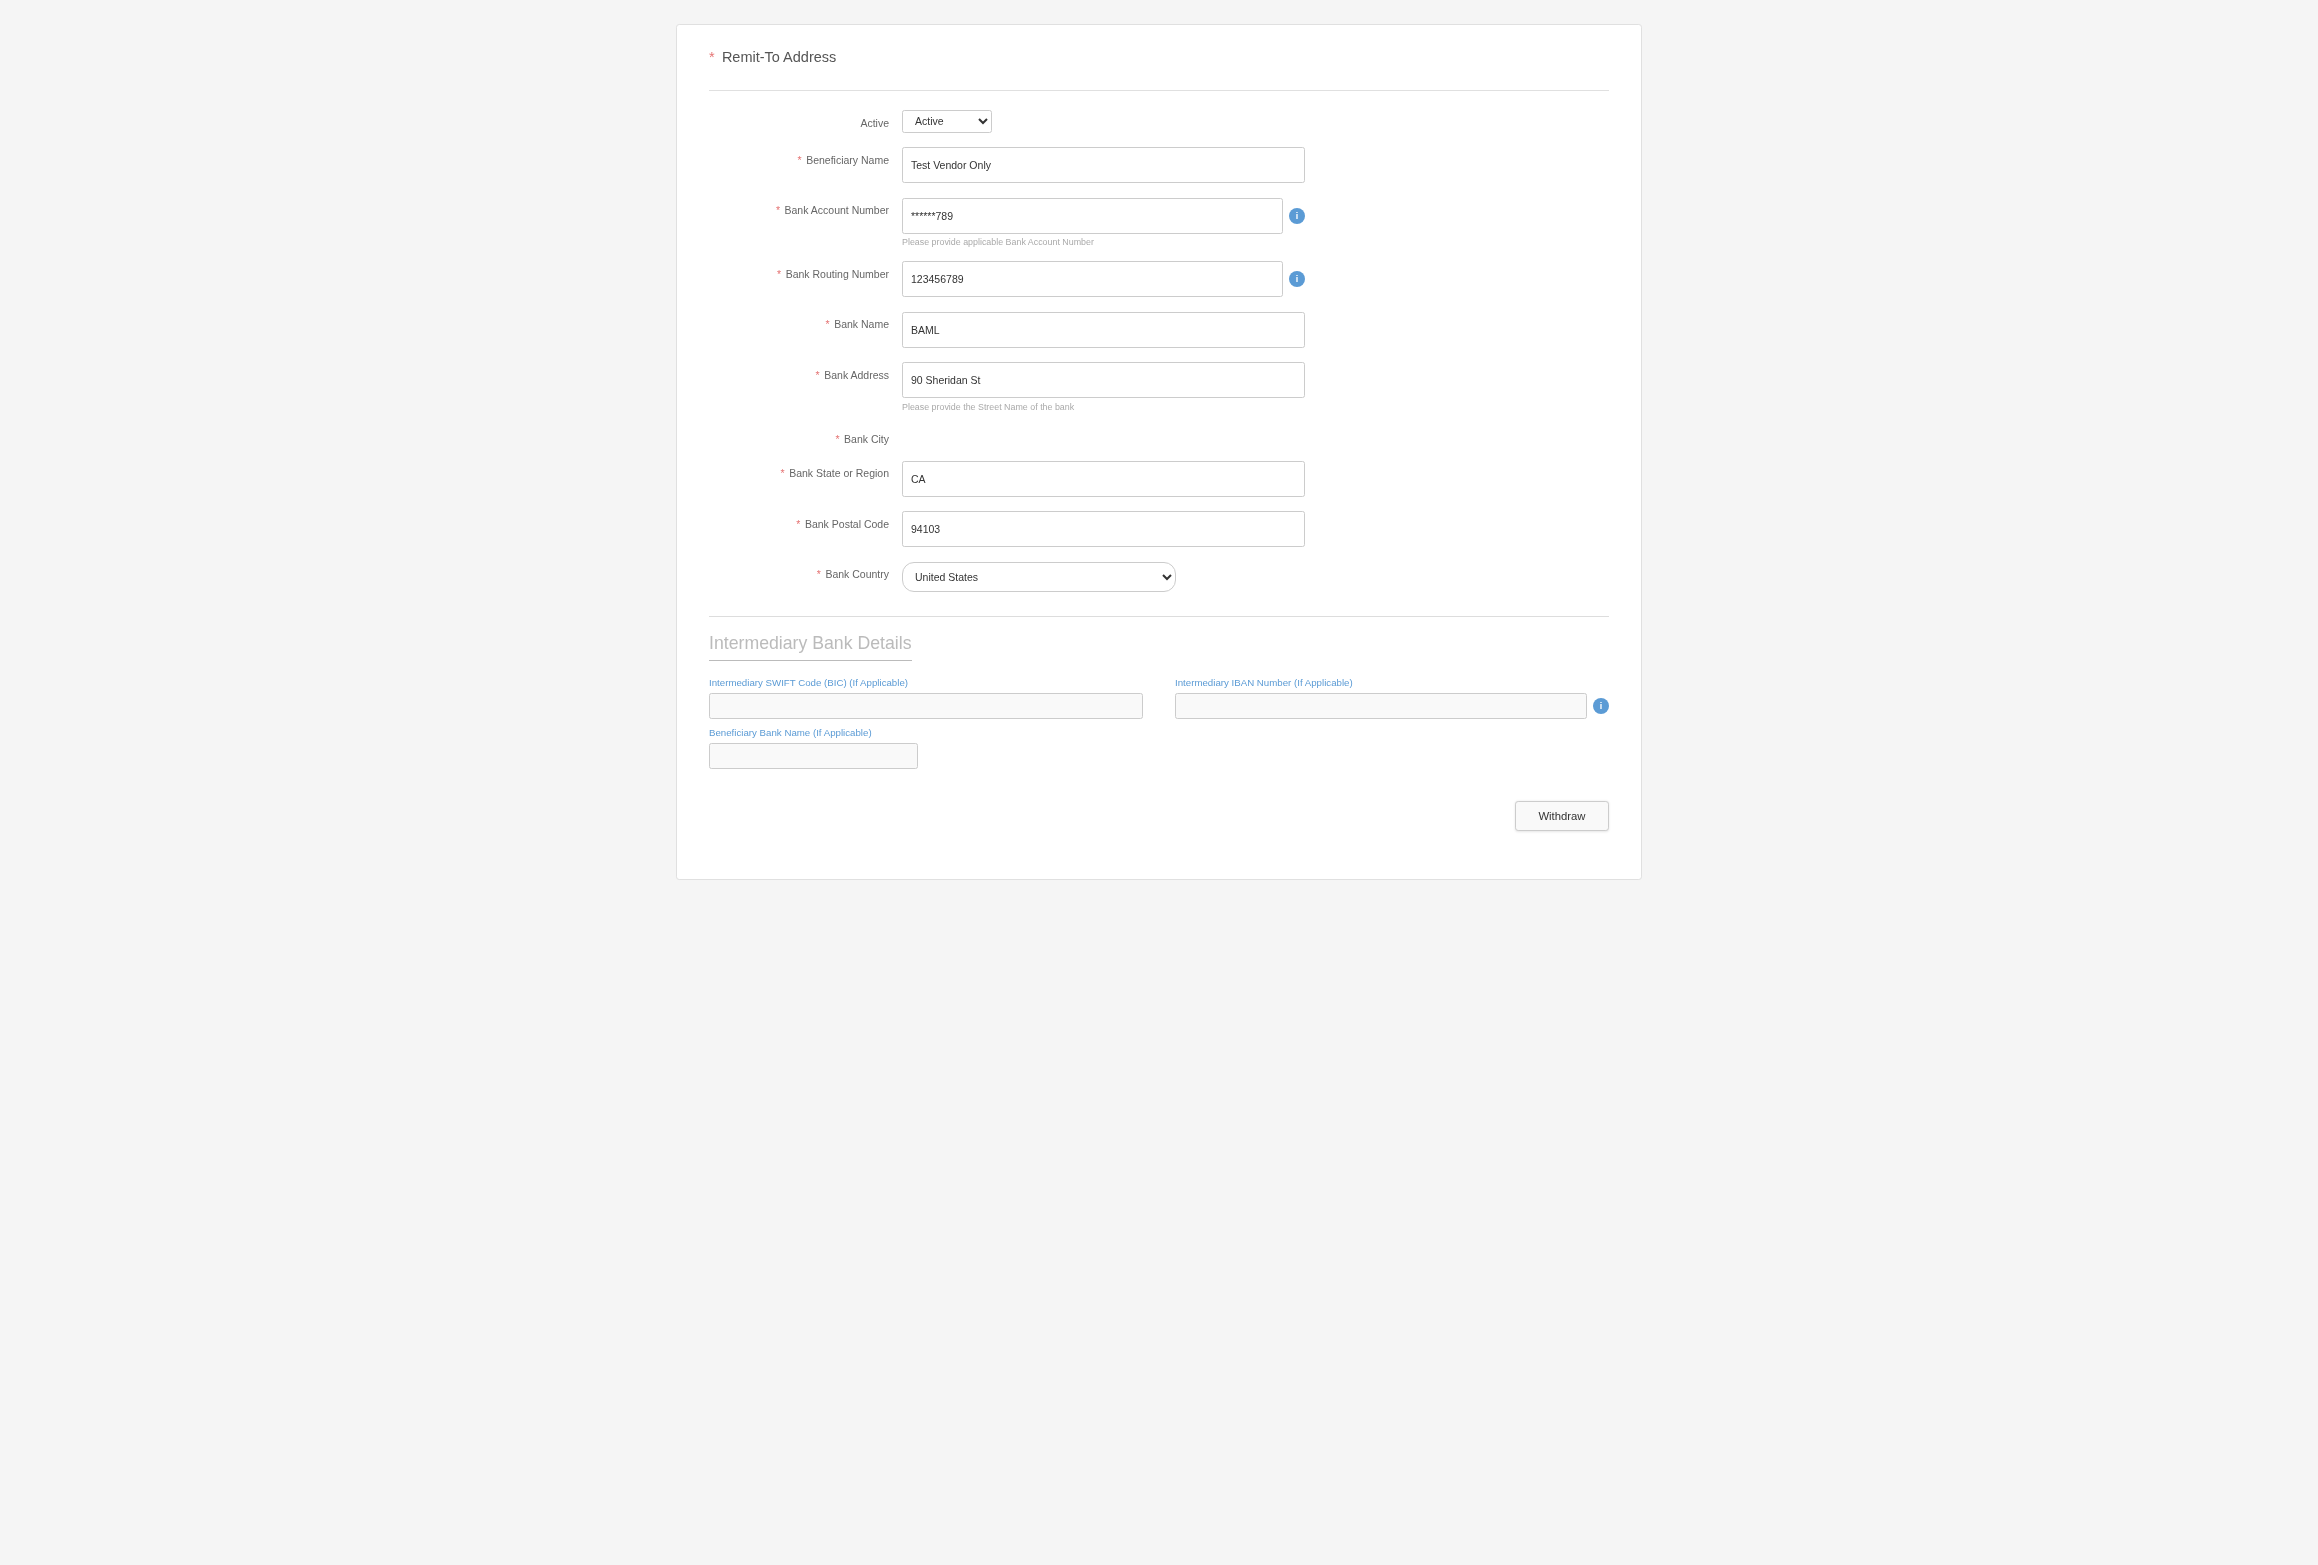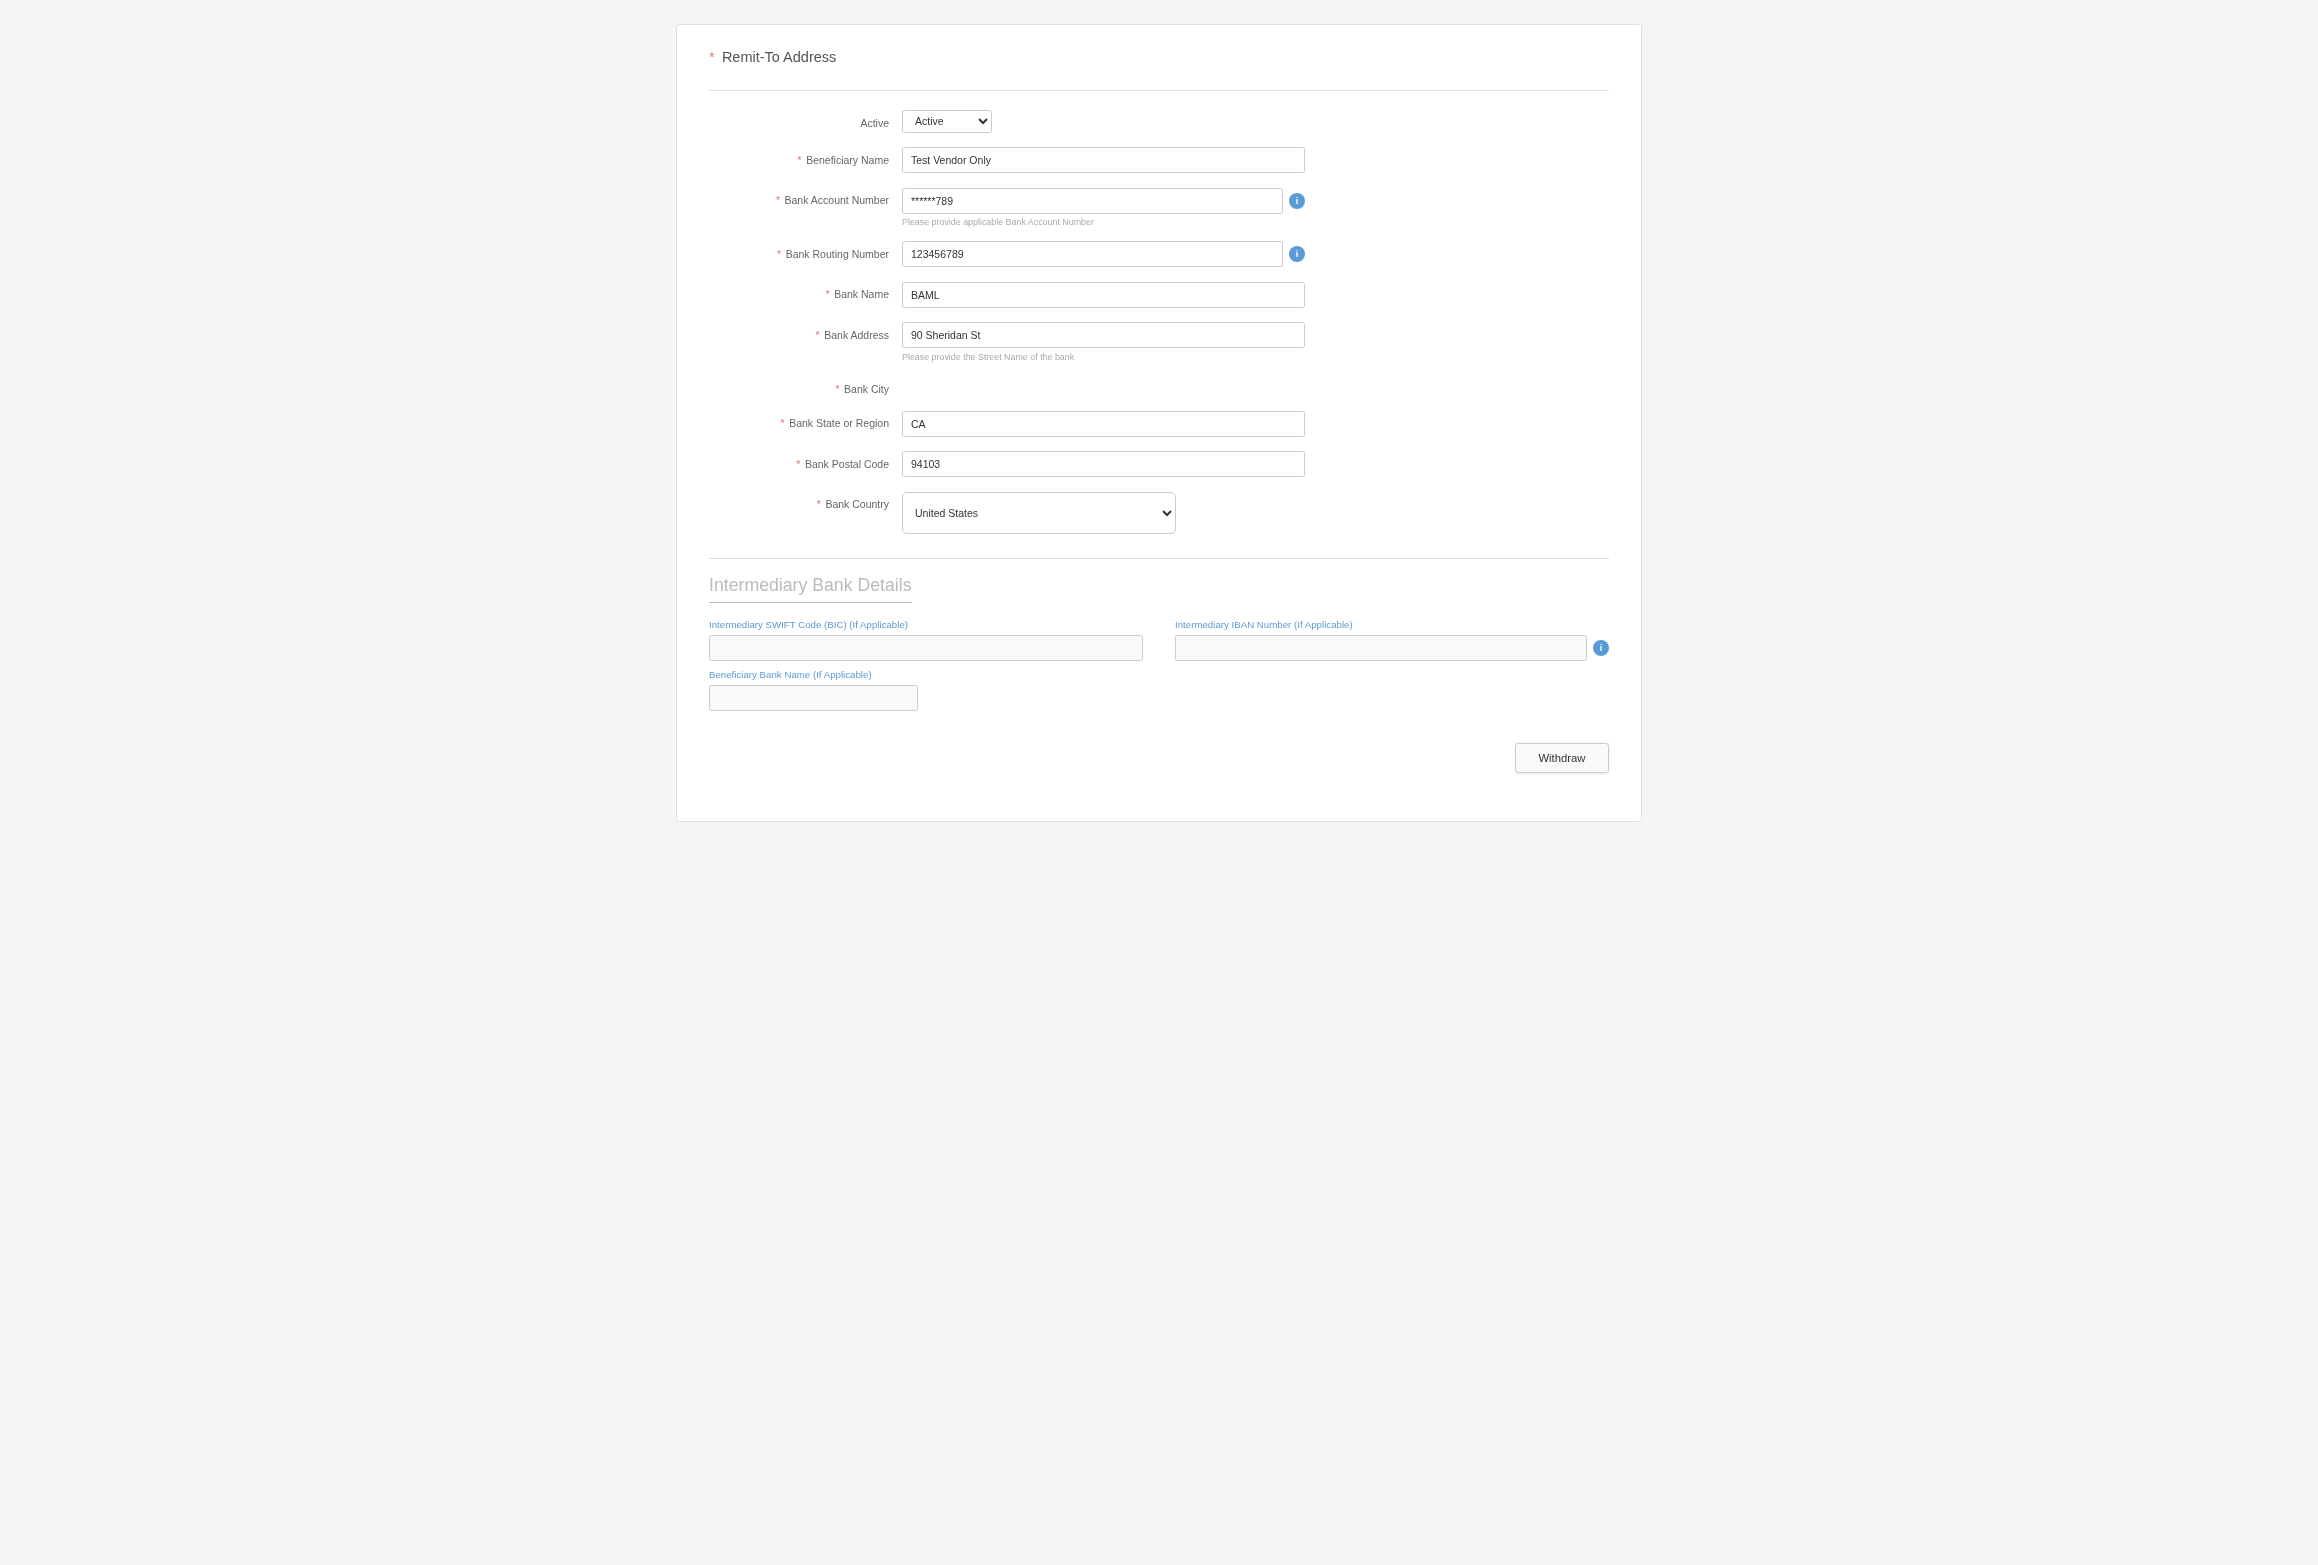--- a/index.html
+++ b/index.html
@@ -53,31 +53,31 @@
       max-width: 403px;
     }
     .form-input {
       width: 100%;
       padding: 4.8px 8px;
       border: 0.8px solid #ccc;
       border-radius: 2.4px;
       font-size: 10.5px;
       color: #333;
       background: #fff;
-      height: 26px;
+      height: 36px;
     }
     .form-select {
       width: 100%;
       padding: 4.8px 8px;
       border: 0.8px solid #ccc;
-      border-radius: 5px;
+      border-radius: 12px;
       font-size: 10.5px;
       color: #333;
       background: #fff;
-      height: 42px;
+      height: 30px;
       appearance: auto;
     }
     .hint-text {
       font-size: 8.9px;
       color: #aaa;
       margin-top: 3.2px;
     }
     .input-with-icon {
       position: relative;
       display: flex;

